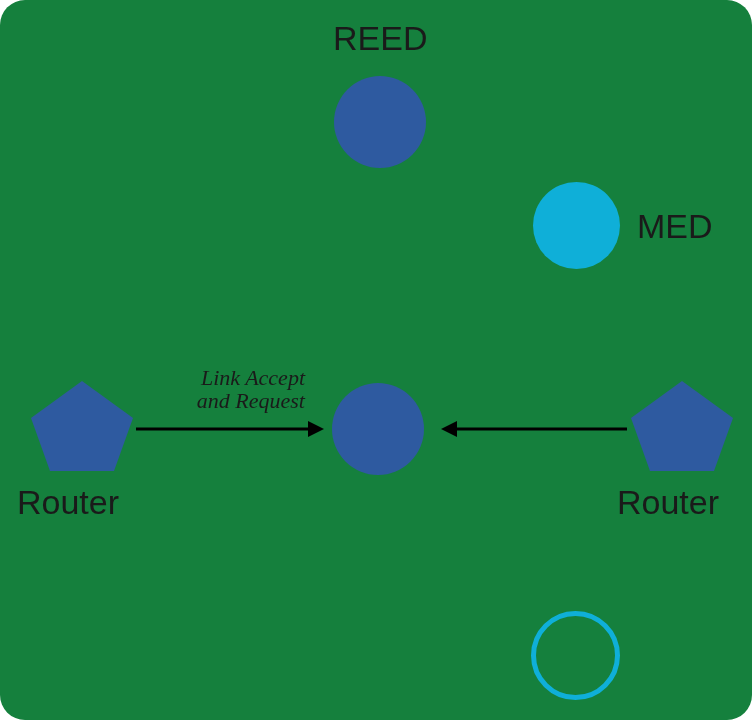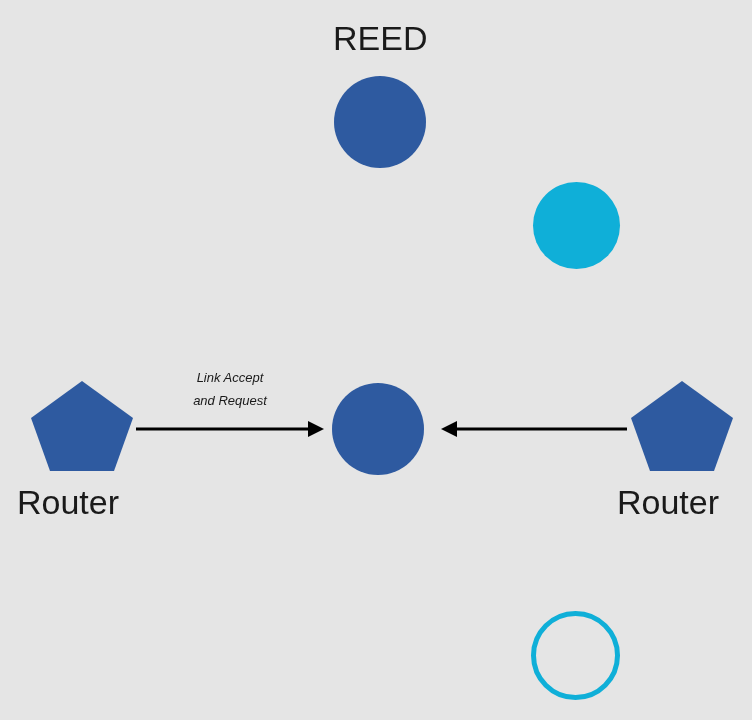--- a/index.html
+++ b/index.html
@@ -4,40 +4,41 @@
 <style>
   html, body {
     margin: 0;
     padding: 0;
     background: #ffffff;
   }
   #canvas {
     position: relative;
     width: 752px;
     height: 720px;
-    background: #e5e5e5;
+    background: #15803d;
     overflow: hidden;
     font-family: "Liberation Sans", sans-serif;
+    border-radius: 25px;
   }
   .node-label {
     position: absolute;
     color: #1a1a1a;
     font-size: 34px;
     line-height: 34px;
     font-family: "Liberation Sans", sans-serif;
     white-space: nowrap;
   }
   .edge-label {
     position: absolute;
     color: #1a1a1a;
-    font-size: 13px;
+    font-size: 22px;
     line-height: 23px;
     font-style: italic;
-    font-family: Liberation Sans, sans-serif;
-    text-align: center;
+    font-family: Liberation Serif, serif;
+    text-align: right;
     white-space: pre-line;
   }
   .shape {
     position: absolute;
   }
   .circle-filled {
     border-radius: 50%;
   }
   .circle-hollow {
     border-radius: 50%;
@@ -53,20 +54,21 @@
 <body>
 
 <div id="canvas">
 
   <div class="node-label" style="left:333px; top:21px;">REED</div>
 
   <div class="shape circle-filled" style="left:334px; top:76px; width:92px; height:92px; background:#2E5AA0;"></div>
 
   <div class="shape circle-filled" style="left:533px; top:182px; width:87px; height:87px; background:#0FAFD8;"></div>
 
+  <div class="node-label" style="left:637px; top:209px;">MED</div>
 
   <svg class="shape" style="left:29px; top:380px;" width="106" height="92" viewBox="0 0 106 92">
     <polygon points="53,1 104,38 85,91 21,91 2,38" fill="#2E5AA0"></polygon>
   </svg>
 
   <div class="node-label" style="left:17px; top:485px;">Router</div>
 
   <div class="edge-label" style="left:155px; top:366px; width:150px;">Link Accept
 and Request</div>
 

